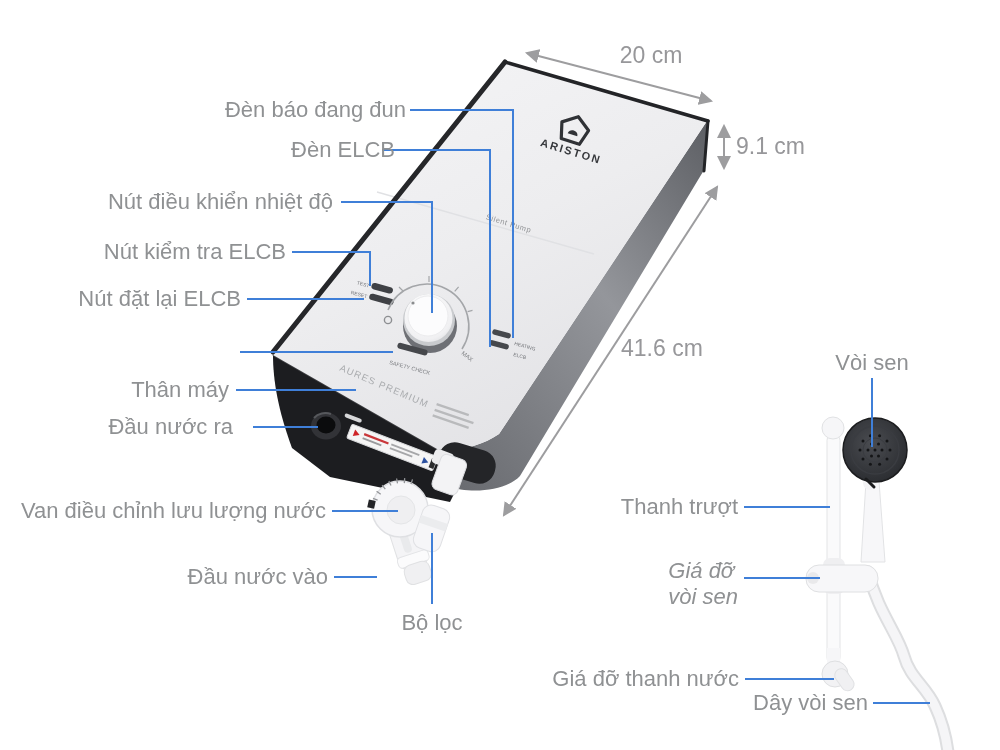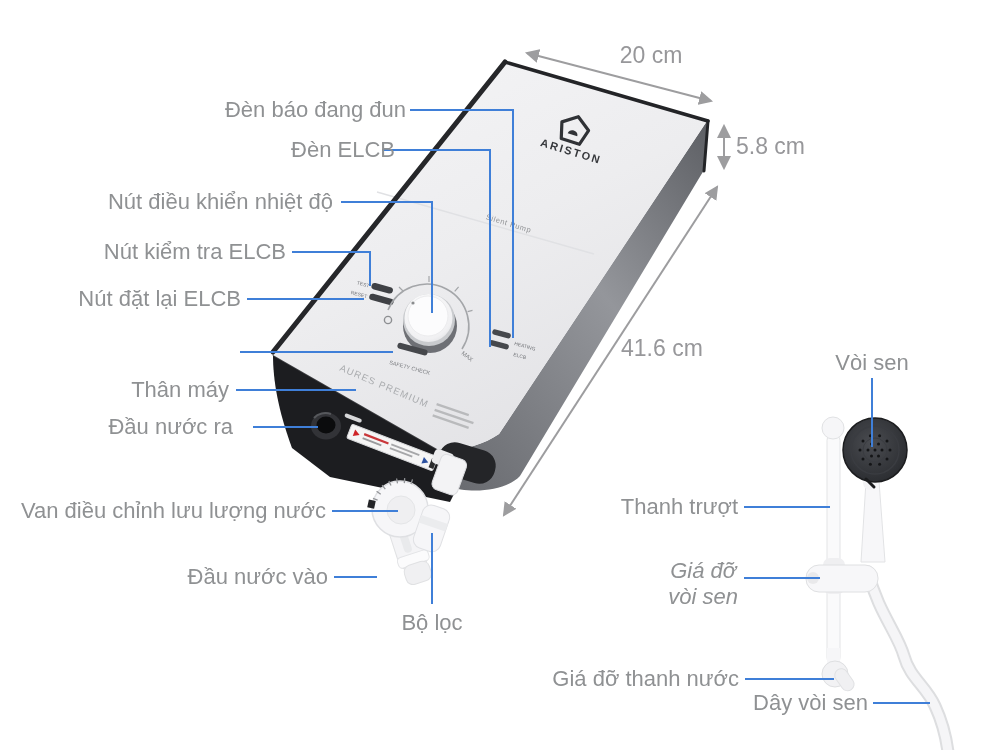--- a/index.html
+++ b/index.html
@@ -1,20 +1,20 @@
 <!DOCTYPE html>
 <html><head>
 <meta charset="utf-8">
 <style>
   html,body{margin:0;padding:0;background:#fff;}
   #stage{position:relative;width:1000px;height:750px;background:#ffffff;overflow:hidden;
          font-family:"Liberation Sans", sans-serif;}
   #scene{position:absolute;left:0;top:0;}
   .label{position:absolute;font-size:22px;line-height:24px;color:#8f9193;white-space:nowrap;}
-  .label.rt{text-align:center;}
+  .label.rt{text-align:left;}
   .label.ctr{transform:translateX(-50%);text-align:center;}
   .label.two{line-height:26px;font-style:italic;}
   .dim{position:absolute;font-size:23px;line-height:25px;color:#97979a;white-space:nowrap;}
   .dim.ctr{transform:translateX(-50%);}
 </style>
 </head>
 <body>
 
 <div id="stage">
 
@@ -254,16 +254,16 @@
 <div class="label ctr" style="left:872px;top:351px">Vòi sen</div>
 <div class="label rt" style="right:262px;top:495px">Thanh trượt</div>
 <div class="label rt two" style="right:262px;top:558px">
   <span>Giá đỡ</span><br>
   <span>vòi sen</span>
 </div>
 <div class="label rt" style="right:261px;top:667px">Giá đỡ thanh nước</div>
 <div class="label rt" style="right:132px;top:691px">Dây vòi sen</div>
 
 <div class="dim ctr" style="left:651px;top:43px">20 cm</div>
-<div class="dim" style="left:736px;top:134px">5.8 cm</div>
+<div class="dim" style="left:736px;top:134px">9.1 cm</div>
 <div class="dim" style="left:621px;top:336px">41.6 cm</div>
 
 </div>
 
 </body></html>

